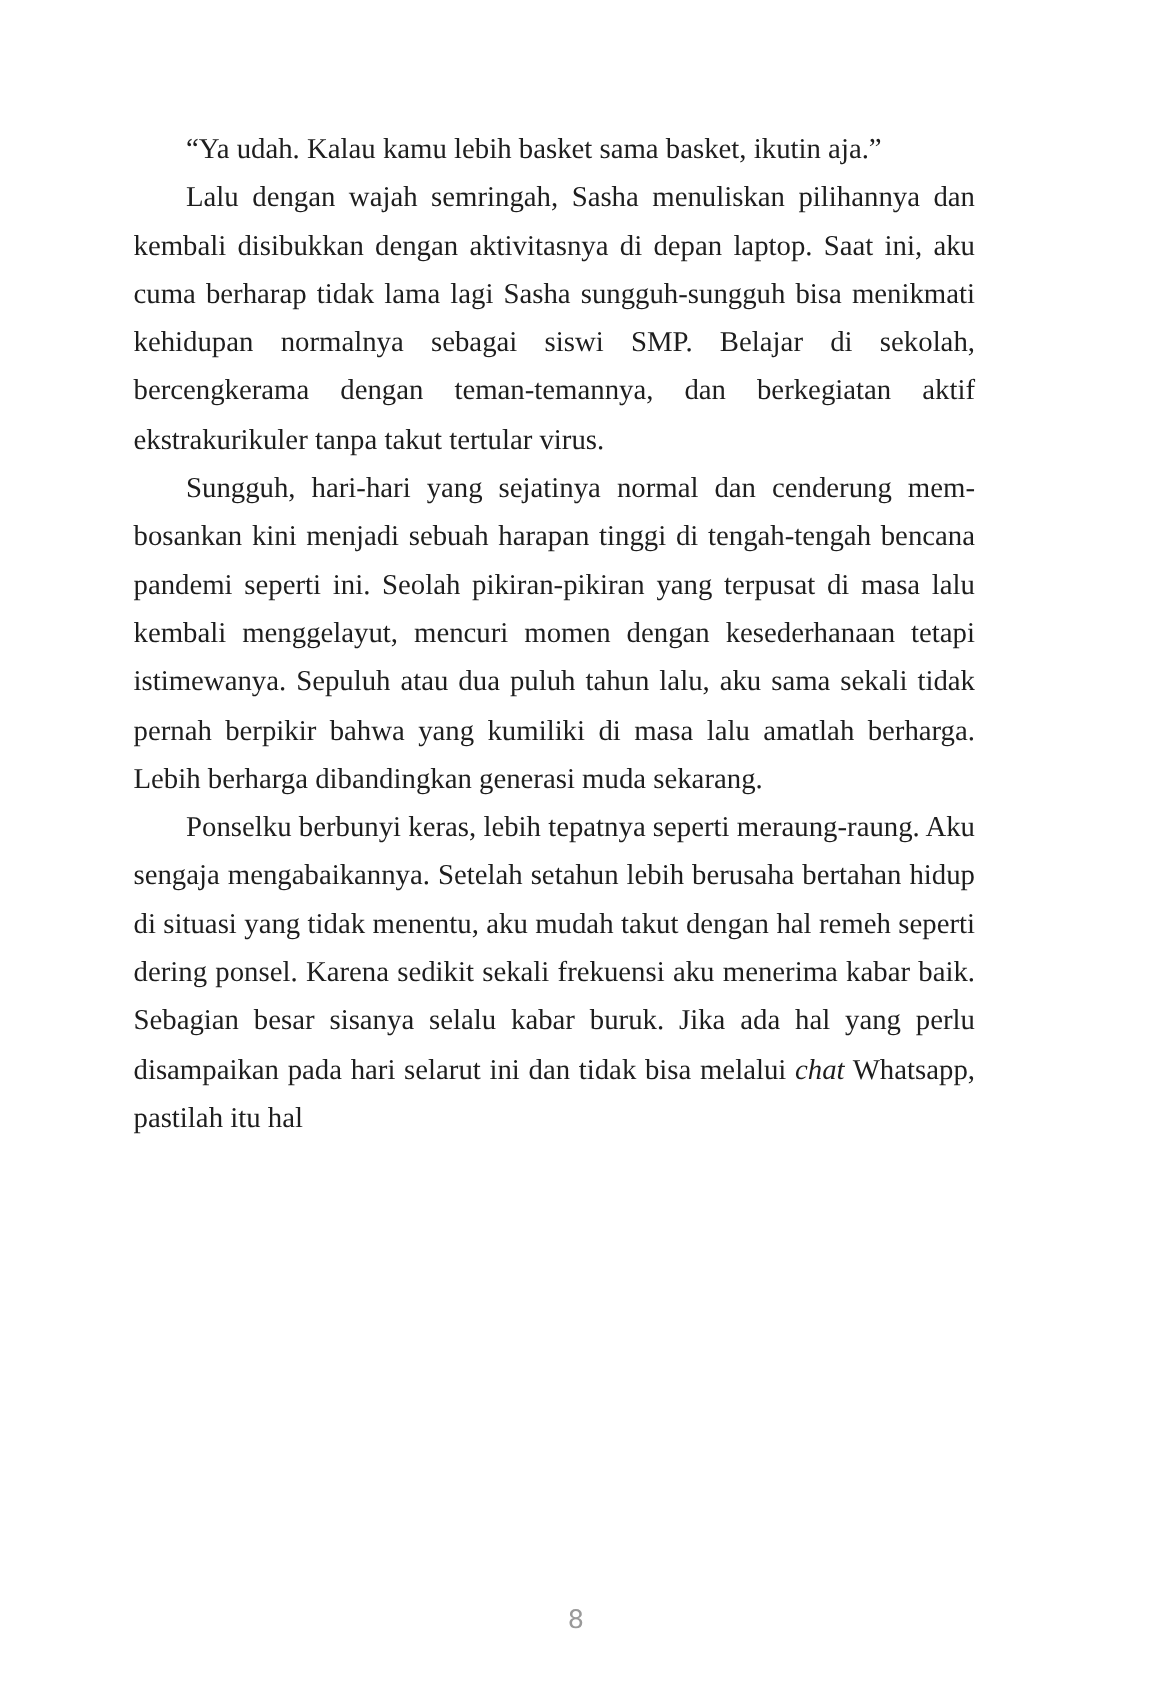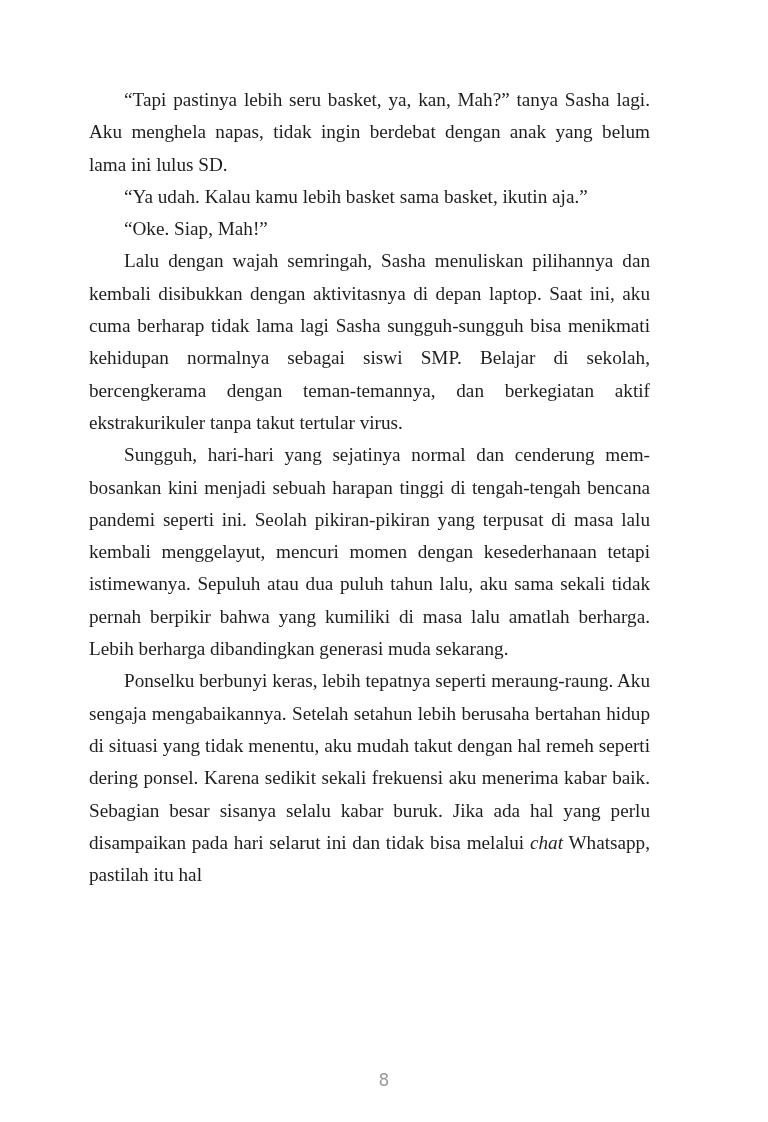--- a/index.html
+++ b/index.html
@@ -20,21 +20,19 @@
     position: absolute; left: 0; width: 768px; top: 1070px;
     text-align: center;
     font-family: "DejaVu Sans", sans-serif;
     font-size: 17px; color: #9a9a9a;
   }
 </style>
 </head>
 <body>
 
 <div class="page">
-  <p class="para">“Tapi pastinya lebih seru basket, ya, kan, Mah?” tanya Sasha lagi. Aku menghela napas, tidak ingin berdebat dengan anak yang belum lama ini lulus SD.</p>
   <p class="para">“Ya udah. Kalau kamu lebih basket sama basket, ikutin aja.”</p>
-  <p class="para">“Oke. Siap, Mah!”</p>
   <p class="para">Lalu dengan wajah semringah, Sasha menuliskan pilihannya dan kembali disibukkan dengan aktivitasnya di depan laptop. Saat ini, aku cuma berharap tidak lama lagi Sasha sungguh-sungguh bi­sa menikmati kehidupan normalnya sebagai siswi SMP. Belajar di sekolah, bercengkerama dengan teman-temannya, dan berkegiatan aktif ekstrakurikuler tanpa takut tertular virus.</p>
   <p class="para">Sungguh, hari-hari yang sejatinya normal dan cenderung mem­bosankan kini menjadi sebuah harapan tinggi di tengah-tengah bencana pandemi seperti ini. Seolah pikiran-pikiran yang terpusat di masa lalu kembali menggelayut, mencuri momen dengan ke­sederhanaan tetapi istimewanya. Sepuluh atau dua puluh tahun lalu, aku sama sekali tidak pernah berpikir bahwa yang kumiliki di masa lalu amatlah berharga. Lebih berharga dibandingkan generasi muda sekarang.</p>
   <p class="para"><span>Ponselku berbunyi keras, lebih tepatnya seperti meraung-ra­ung. Aku sengaja mengabaikannya. Setelah setahun lebih beru­saha bertahan hidup di situasi yang tidak menentu, aku mudah takut dengan hal remeh seperti dering ponsel. Karena sedikit se­kali frekuensi aku menerima kabar baik. Sebagian besar sisanya selalu kabar buruk. Jika ada hal yang perlu disampaikan pada hari selarut ini dan tidak bisa melalui </span><em>chat</em><span> Whatsapp, pastilah itu hal</span></p>
 </div>
 
 <div class="page-number">8</div>
 
 </body></html>

